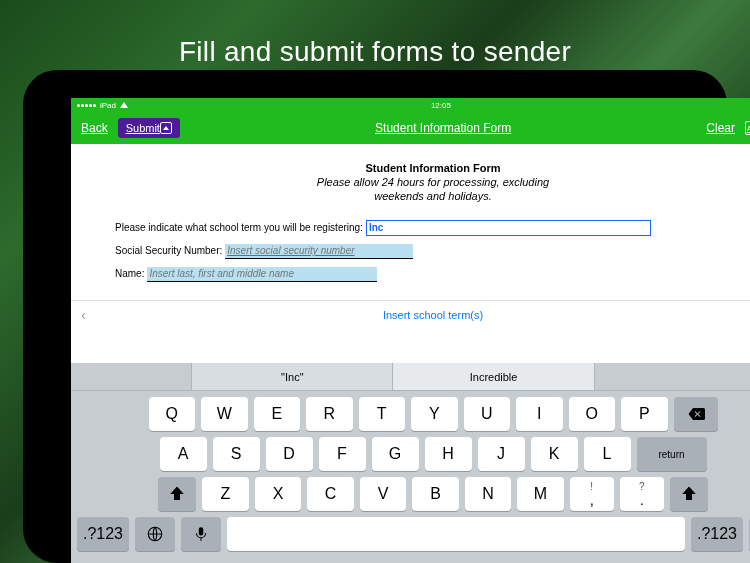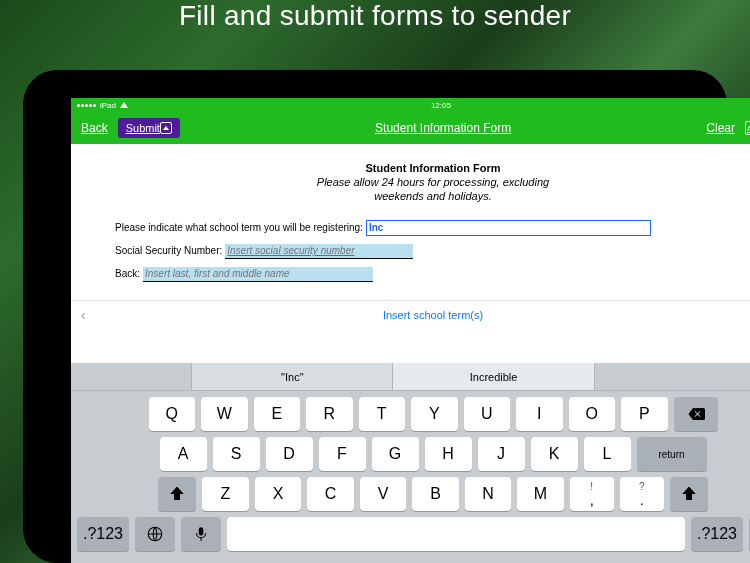--- a/index.html
+++ b/index.html
@@ -5,21 +5,21 @@
 * { margin: 0; padding: 0; box-sizing: border-box; font-family: -apple-system, "Helvetica Neue", Helvetica, Arial, sans-serif; }
 html, body { width: 750px; height: 563px; overflow: hidden; }
 
 .backdrop {
   width: 750px; height: 563px;
   background: linear-gradient(135deg, #1a4a1a 0%, #2d6b2d 20%, #1a3d1a 40%, #3d7a3d 55%, #0f2f0f 75%, #1f3f1f 100%);
   position: relative;
 }
 .promo-title {
   color: #fff; font-size: 28px; font-weight: 300; text-align: center;
-  padding-top: 0; letter-spacing: 0.3px;
+  padding-top: 36px; letter-spacing: 0.3px;
 }
 
 .device {
   position: absolute; left: 23px; top: 70px;
   width: 704px; height: 493px;
   background: #000; border-radius: 34px;
   padding: 28px 48px 0 48px;
 }
 .screen {
   width: 724px; height: 465px; background: #fff; overflow: hidden; position: relative;
@@ -173,21 +173,21 @@
         </div>
         <div class="form-row">
           <span class="form-label">Please indicate what school term you will be registering:</span>
           <input class="field active field-school" value="Inc" style="">
         </div>
         <div class="form-row">
           <span class="form-label">Social Security Number:</span>
           <input class="field field-ssn" placeholder="Insert social security number" style="">
         </div>
         <div class="form-row">
-          <span class="form-label">Back:</span>
+          <span class="form-label">Name:</span>
           <input class="field field-name" placeholder="Insert last, first and middle name" style="">
         </div>
       </div>
 
       <div class="suggestion-row">
         <span class="chevron">‹</span>
         <span class="suggestion-main">Insert school term(s)</span>
         <span class="chevron">›</span>
       </div>
 

